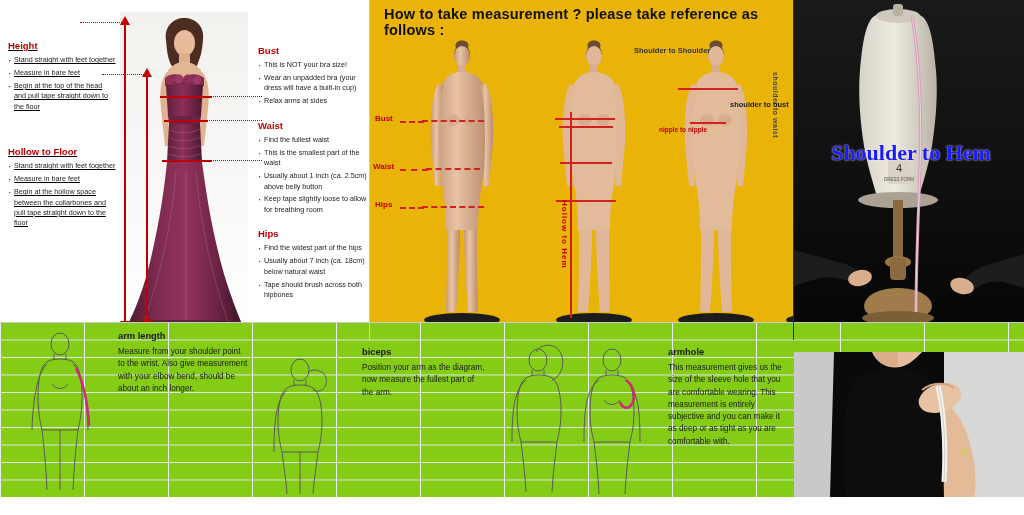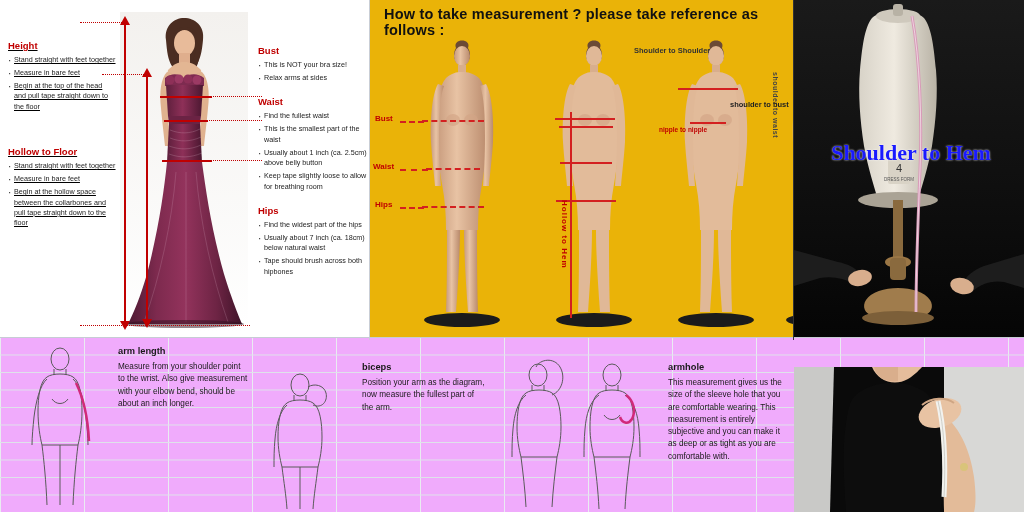--- a/index.html
+++ b/index.html
@@ -33,21 +33,21 @@
   .lbl-vert2{position:absolute;color:#444;font-size:7px;font-weight:bold;writing-mode:vertical-rl;text-orientation:mixed;letter-spacing:.5px;}
   .redband{position:absolute;background:#d32020;height:2px;}
   .reddash{position:absolute;border-top:2px dashed #d32020;height:0;}
   .redvert{position:absolute;background:#d32020;width:2px;}
 
   
   .panel3{position:absolute;left:794px;top:0;width:230px;height:340px;background:#111;overflow:hidden;}
   .p3-title{position:absolute;left:6px;top:140px;width:222px;text-align:center;color:#1a1aff;font-size:22px;font-weight:bold;text-shadow:0 0 2px #fff;font-family:"Liberation Serif",serif;}
 
   
-  .bottom{position:absolute;left:0;top:337px;width:1024px;height:175px;background:#f0abfc;}
+  .bottom{position:absolute;left:0;top:322px;width:1024px;height:175px;background:#84cc16;}
   .grid-bg{position:absolute;left:0;top:0;width:100%;height:100%;
     background-image:linear-gradient(#dfe3ea 1px,transparent 1px),linear-gradient(90deg,#e9ecf1 1px,transparent 1px);
     background-size:100% 17.5px, 84px 100%;}
   .cell-txt{position:absolute;font-size:8.2px;line-height:1.5;color:#1a1a1a;}
   .cell-ttl{font-weight:bold;font-size:9.3px;display:block;margin-bottom:2px;}
   .fig{position:absolute;}
   .photo{position:absolute;left:794px;top:370px;width:230px;height:145px;background:#0d0d0d;overflow:hidden;}
   .divider{position:absolute;background:#c9ced6;}
 </style>
 </head>
@@ -165,20 +165,21 @@
           <li>Begin at the hollow space between the collarbones and pull tape straight down to the floor</li>
         </ul>
       </div>
     </div>
 
     <div class="p1-right">
       <div class="blk">
         <div class="ttl">Bust</div>
         <ul class="bullets">
           <li>This is NOT your bra size!</li>
+          <li>Wear an unpadded bra (your dress will have a built-in cup)</li>
           <li>Relax arms at sides</li>
         </ul>
       </div>
       <div class="blk">
         <div class="ttl">Waist</div>
         <ul class="bullets">
           <li>Find the fullest waist</li>
           <li>This is the smallest part of the waist</li>
           <li>Usually about 1 inch (ca. 2.5cm) above belly button</li>
           <li>Keep tape slightly loose to allow for breathing room</li>

